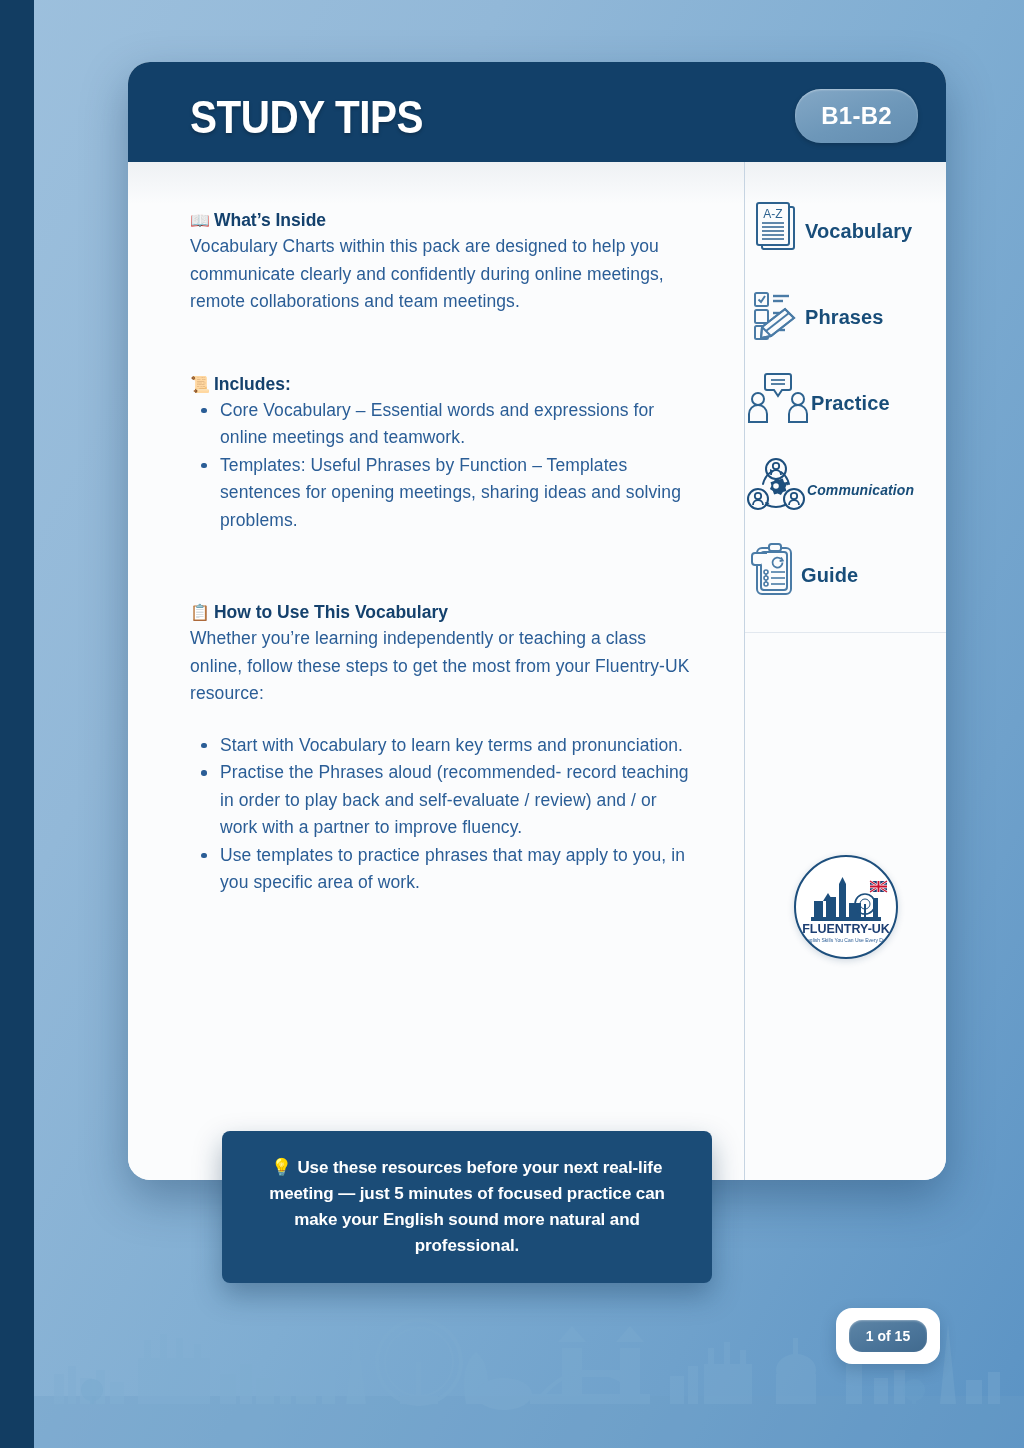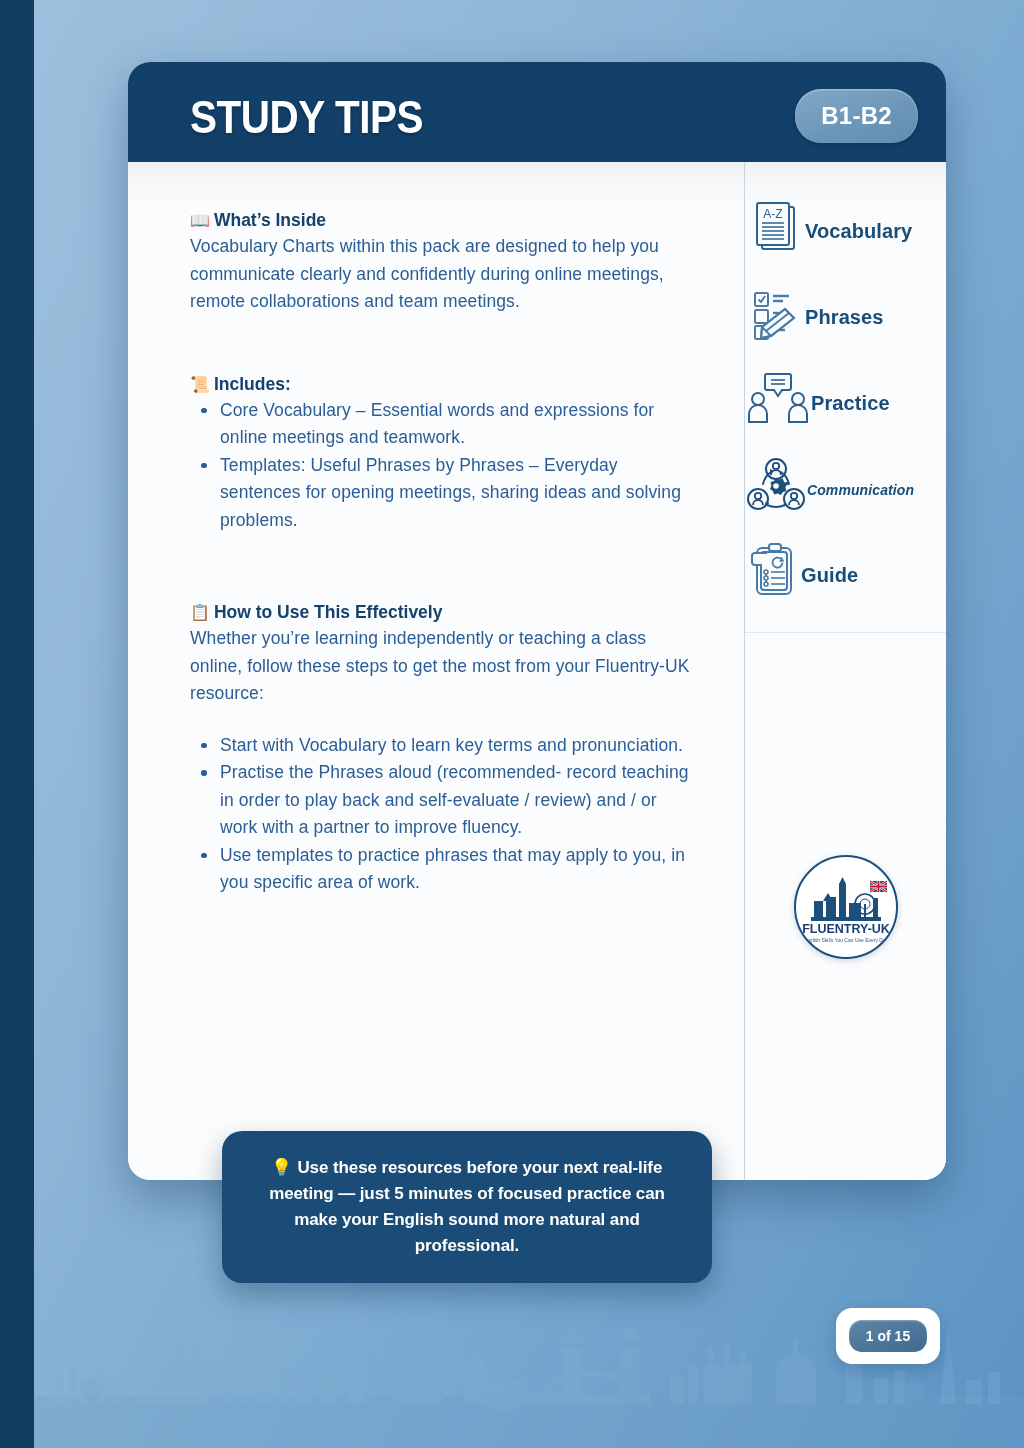--- a/index.html
+++ b/index.html
@@ -187,21 +187,21 @@
   }
 
   
   #callout {
     position: absolute;
     left: 222px;
     top: 1131px;
     width: 490px;
     height: 152px;
     background: #1b4c77;
-    border-radius: 20px;
+    border-radius: 8px;
     z-index: 4;
     box-shadow: 0 12px 28px rgba(12,45,78,.35);
     display: flex;
     align-items: center;
     justify-content: center;
     padding: 0 26px;
   }
   #callout-text {
     color: #ffffff;
     font-size: 17px;
@@ -336,28 +336,28 @@
       <div class="para"> Vocabulary Charts within this pack are designed to help you communicate clearly and confidently during online meetings,  remote collaborations and team meetings.</div>
 
       <div class="gap-a"></div>
 
       <div class="sec-head">
         <span class="emo">📜</span>
         <span>Includes:</span>
       </div>
       <ul class="bullets">
         <li>Core Vocabulary – Essential words and expressions for online meetings and teamwork.</li>
-        <li>Templates: Useful Phrases by Phrases – Everyday sentences for opening meetings, sharing ideas and solving problems.</li>
+        <li>Templates: Useful Phrases by Function – Templates sentences for opening meetings, sharing ideas and solving problems.</li>
       </ul>
 
       <div class="gap-b"></div>
 
       <div class="sec-head">
         <span class="emo">📋</span>
-        <span>How to Use This Effectively</span>
+        <span>How to Use This Vocabulary</span>
       </div>
       <div class="para">Whether you’re learning independently or teaching a class online, follow these steps to get the most from your Fluentry-UK resource:</div>
 
       <div class="gap-c"></div>
 
       <ul class="bullets">
         <li>Start with Vocabulary to learn key terms and pronunciation.</li>
         <li>Practise the Phrases aloud (recommended- record teaching in order to play back and self-evaluate / review) and / or work with a partner to improve fluency.</li>
         <li>Use templates to practice phrases that may apply to you, in you specific area of work.</li>
       </ul>

